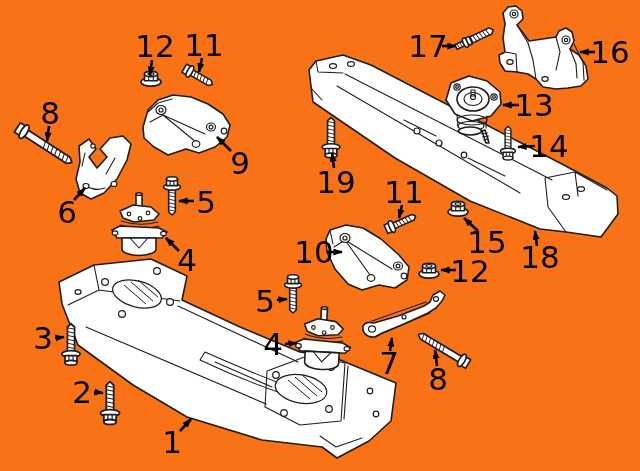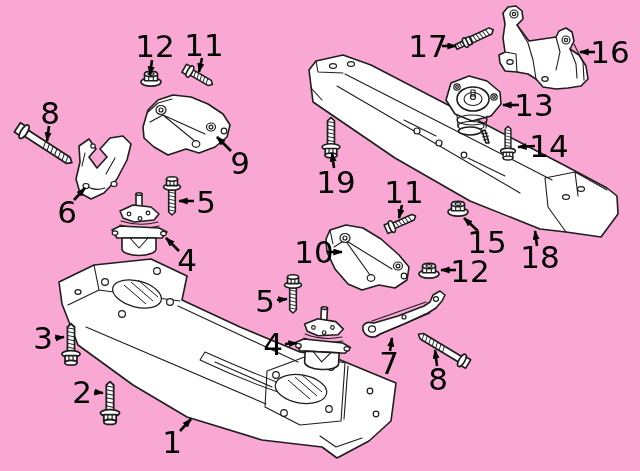--- a/index.html
+++ b/index.html
@@ -1,16 +1,16 @@
 <!DOCTYPE html>
 <html><head>
 <meta charset="utf-8">
 <style>
   html,body{margin:0;padding:0;background:#ffffff;}
-  .stage{position:relative;width:640px;height:471px;background:#f9a8d4;overflow:hidden;
+  .stage{position:relative;width:640px;height:471px;background:#f97316;overflow:hidden;
          font-family:"DejaVu Sans",sans-serif;}
   svg{display:block;}
   .part{fill:#ffffff;stroke:#1d1d1d;stroke-width:1.6;stroke-linejoin:round;stroke-linecap:round;}
   .detail{fill:none;stroke:#1d1d1d;stroke-width:1.1;stroke-linejoin:round;stroke-linecap:round;}
   .hole{fill:#ffffff;stroke:#1d1d1d;stroke-width:1.2;}
   .hatch{fill:none;stroke:#1d1d1d;stroke-width:1;}
   .thread{fill:none;stroke:#1d1d1d;stroke-width:.9;}
   .arrow{stroke:#000;stroke-width:2.6;}
   .callout-num{font:400 31px "DejaVu Sans",sans-serif;fill:#000;text-anchor:middle;}
 </style>

